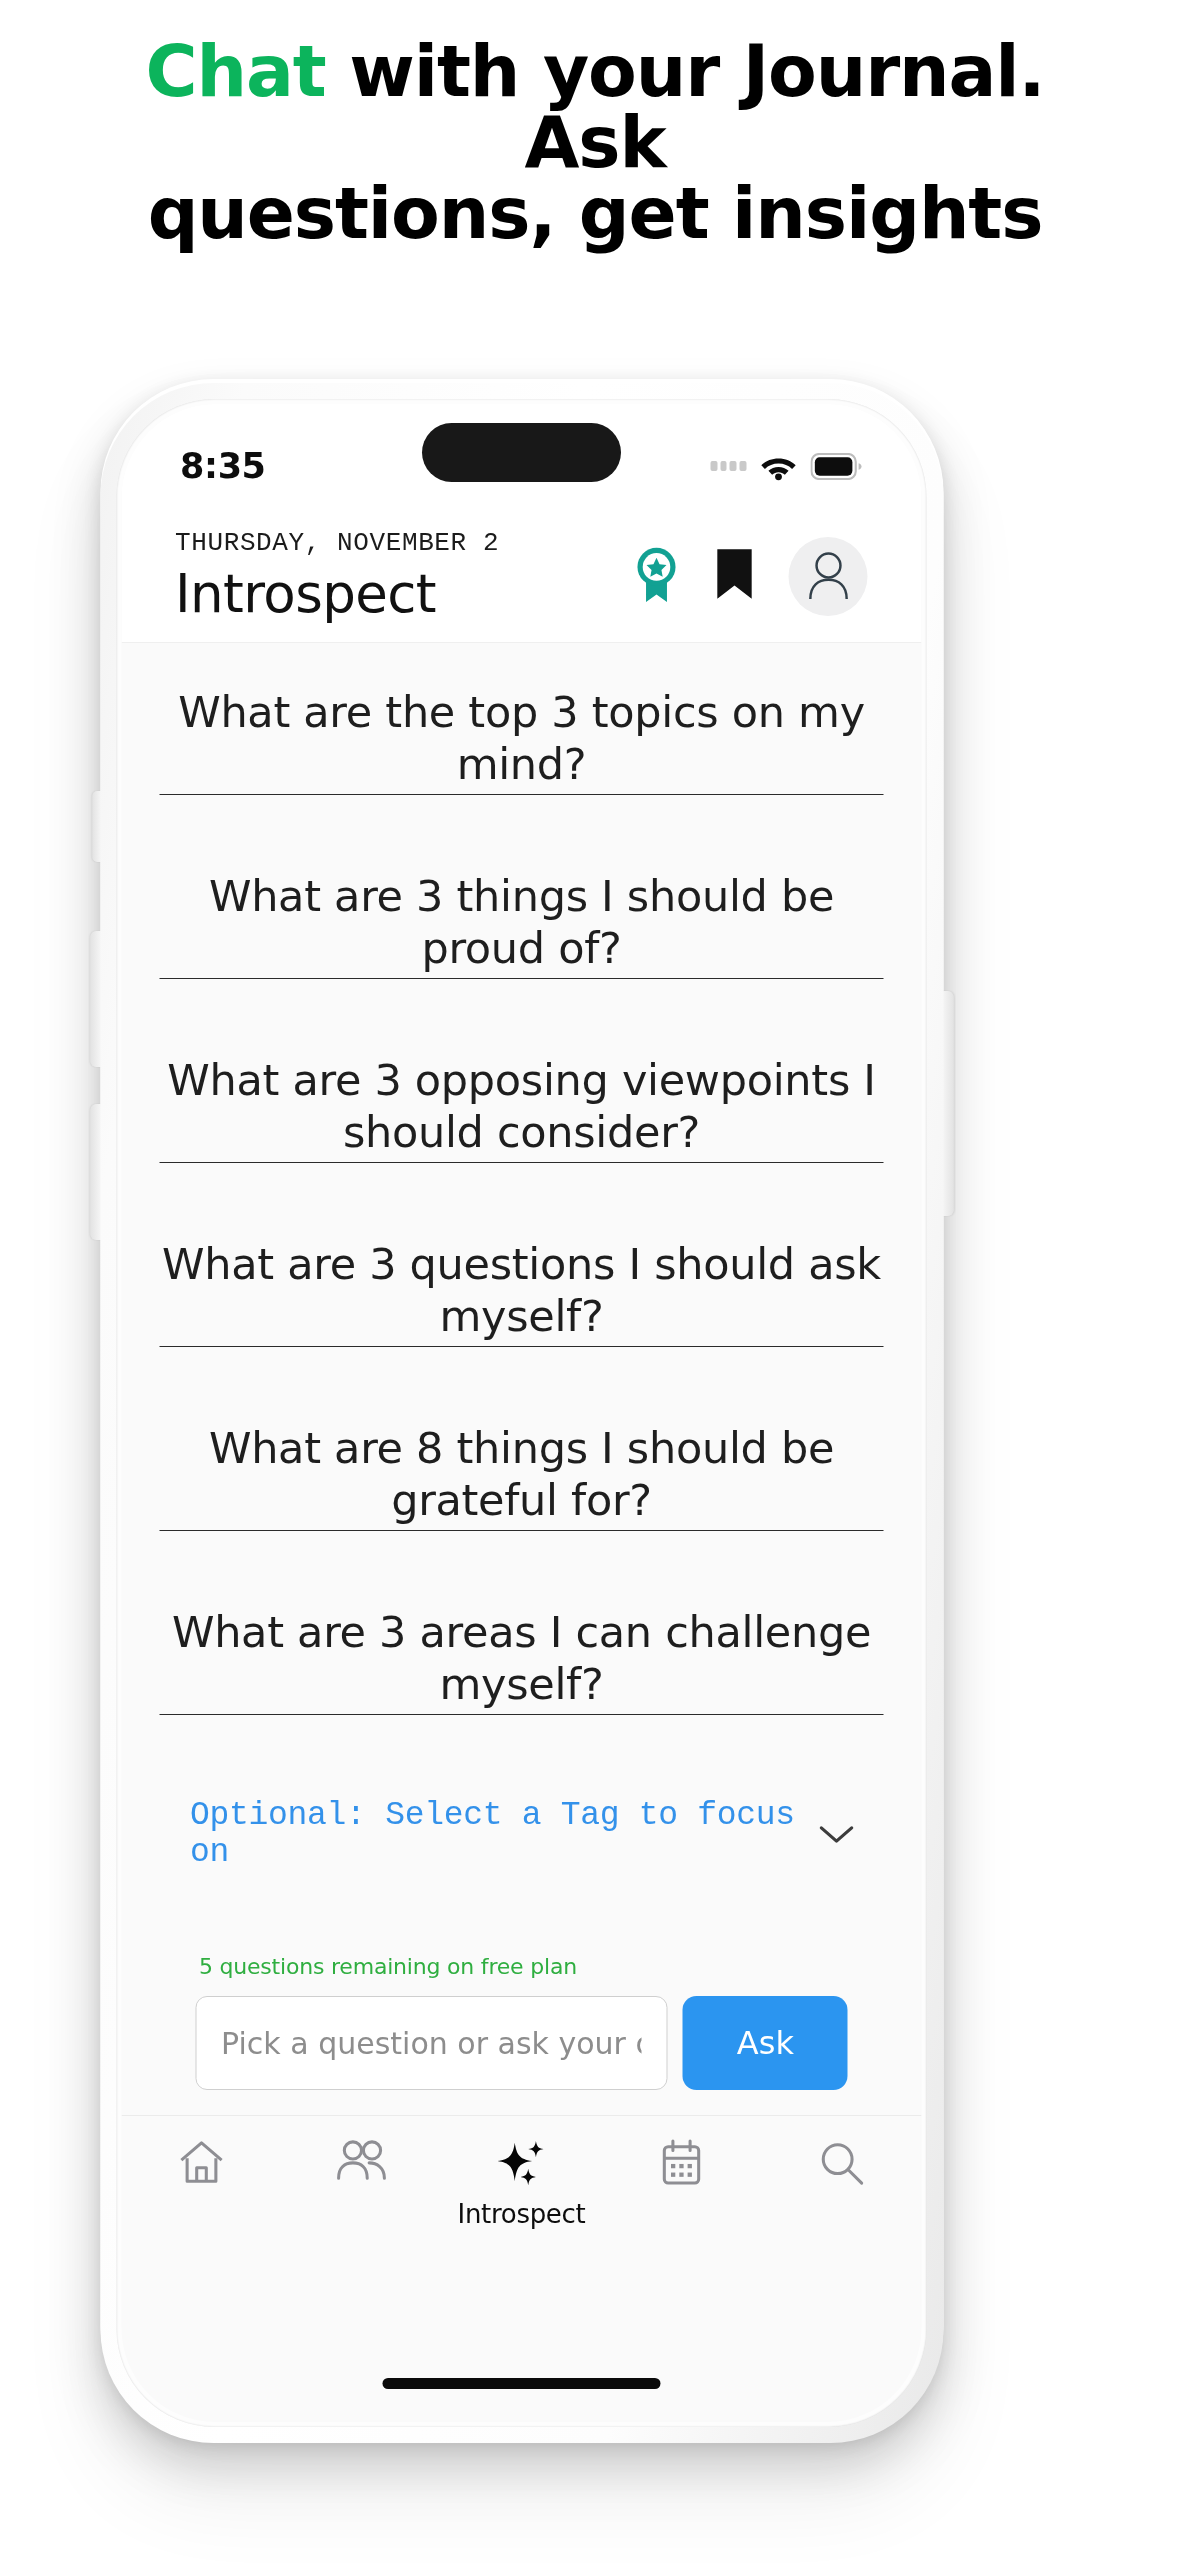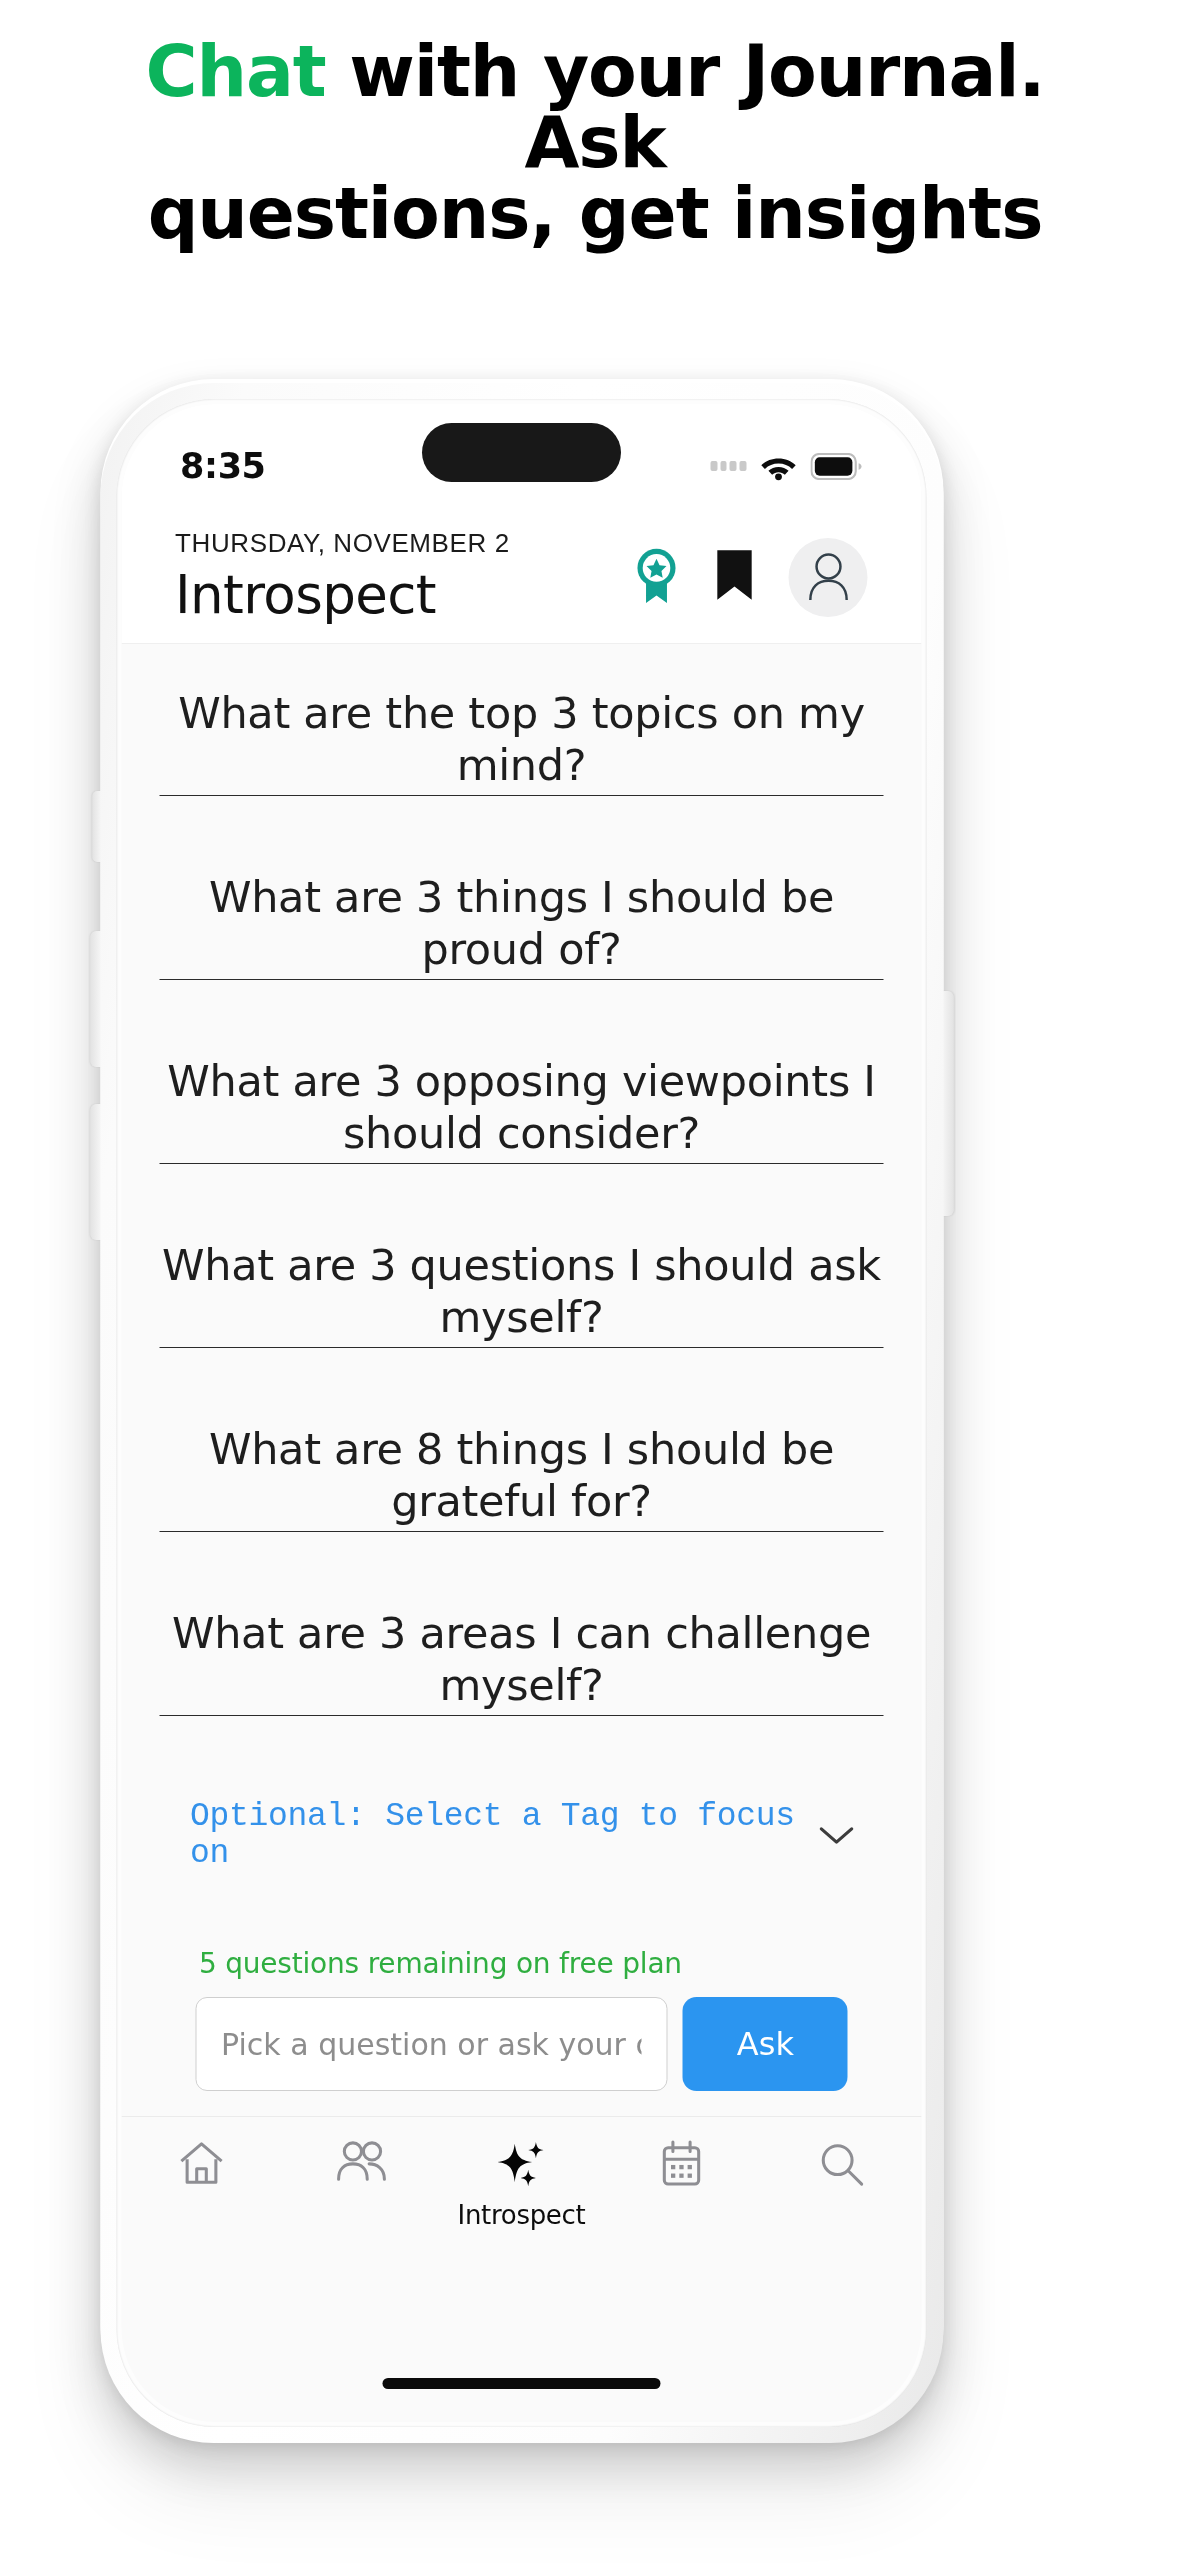--- a/index.html
+++ b/index.html
@@ -144,21 +144,21 @@
   .app-header {
     background: #ffffff;
     padding: 17px 54px 21px 54px;
     display: flex;
     align-items: flex-end;
     justify-content: space-between;
     border-bottom: 1px solid #efefef;
   }
   .header-titles { }
   .header-date {
-    font-family: Liberation Sans, sans-serif;
+    font-family: Liberation Mono, monospace;
     font-size: 26px;
     letter-spacing: 0.6px;
     color: #1b1b1b;
     margin-bottom: 7.7px;
   }
   .header-title {
     font-family: "DejaVu Sans", sans-serif;
     font-size: 53px;
     color: #111111;
     letter-spacing: -0.6px;
@@ -216,21 +216,21 @@
   .chevron-down { color: #3c3c3c; display: flex; align-items: center; }
 
   
   .composer {
     margin-top: auto;
     padding: 0 36px 25px 36px;
     background: #fafafa;
   }
   .plan-note {
     font-family: "DejaVu Sans", sans-serif;
-    font-size: 28px;
+    font-size: 22px;
     color: #2fae40;
     margin: 0 0 17px 3.8px;
     letter-spacing: -0.2px;
   }
   .composer-row { display: flex; align-items: stretch; gap: 15.3px; }
   .composer-input {
     flex: 1;
     height: 94px;
     border: 1.9px solid #cfcfcf;
     border-radius: 11.5px;

